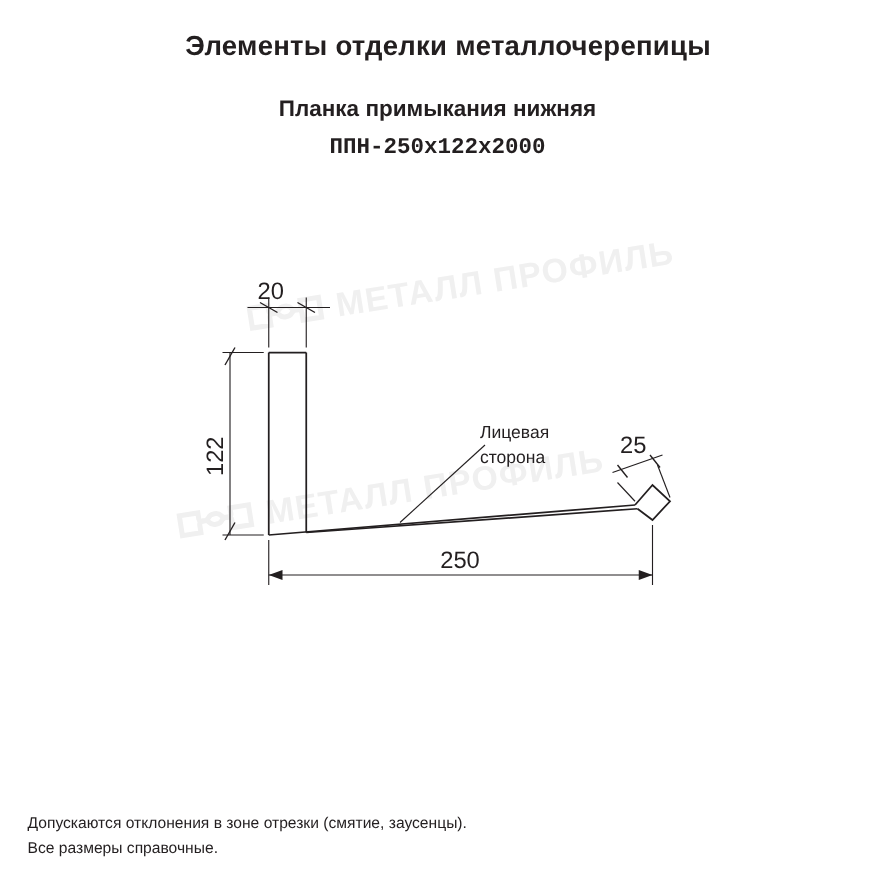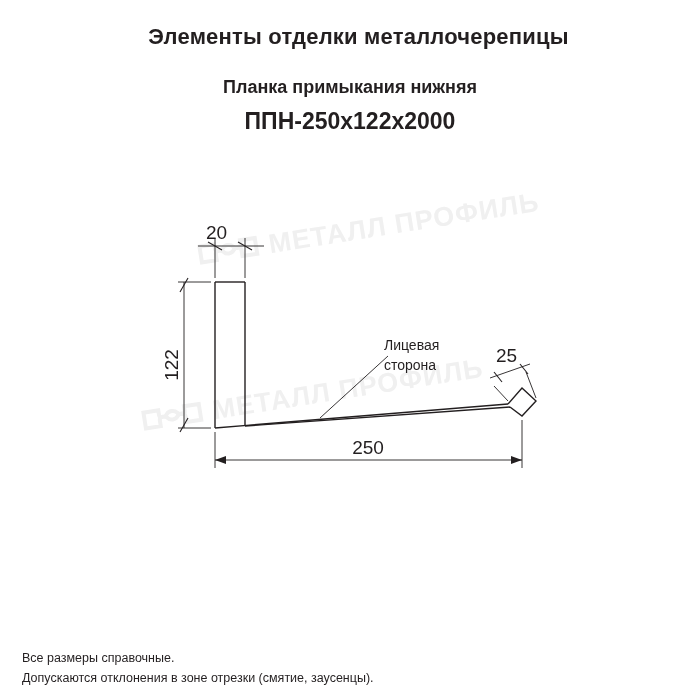--- a/index.html
+++ b/index.html
@@ -35,24 +35,25 @@
     margin: 0 0 26px 0;
     padding-left: 17px;
   }
   .title-sub {
     font-size: 18px;
     font-weight: bold;
     line-height: 1.25;
     margin: 0 0 8px 0;
   }
   .title-code {
-    font-size: 23px;
+    font-size: 18px;
     font-weight: bold;
     line-height: 1.25;
     margin: 4px;
+    font-family: Liberation Mono, monospace;
   }
 
   .drawing {
     position: absolute;
     top: 160px;
     left: 2px;
     width: 700px;
     height: 380px;
   }
 
@@ -174,17 +175,17 @@
       <g stroke="#231f20" stroke-width="0.9" fill="none">
         <path d="M318,258 L386,196"></path>
       </g>
       <text x="382" y="190" font-size="14">Лицевая</text>
       <text x="382" y="210" font-size="14">сторона</text>
 
     </svg>
   </div>
 
   <div class="footnotes">
+    <div>Допускаются отклонения в зоне отрезки (смятие, заусенцы).</div>
     <div>Все размеры справочные.</div>
-    <div>Допускаются отклонения в зоне отрезки (смятие, заусенцы).</div>
   </div>
 
 </div>
 
 </body></html>

